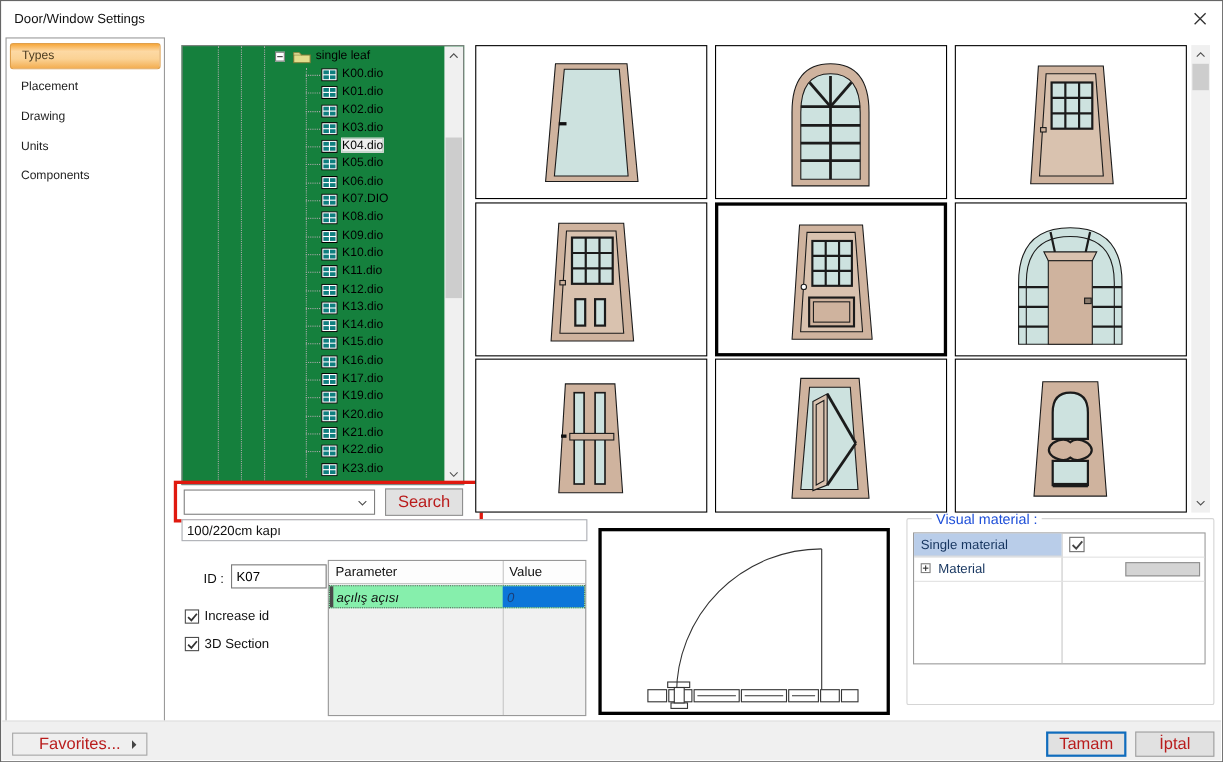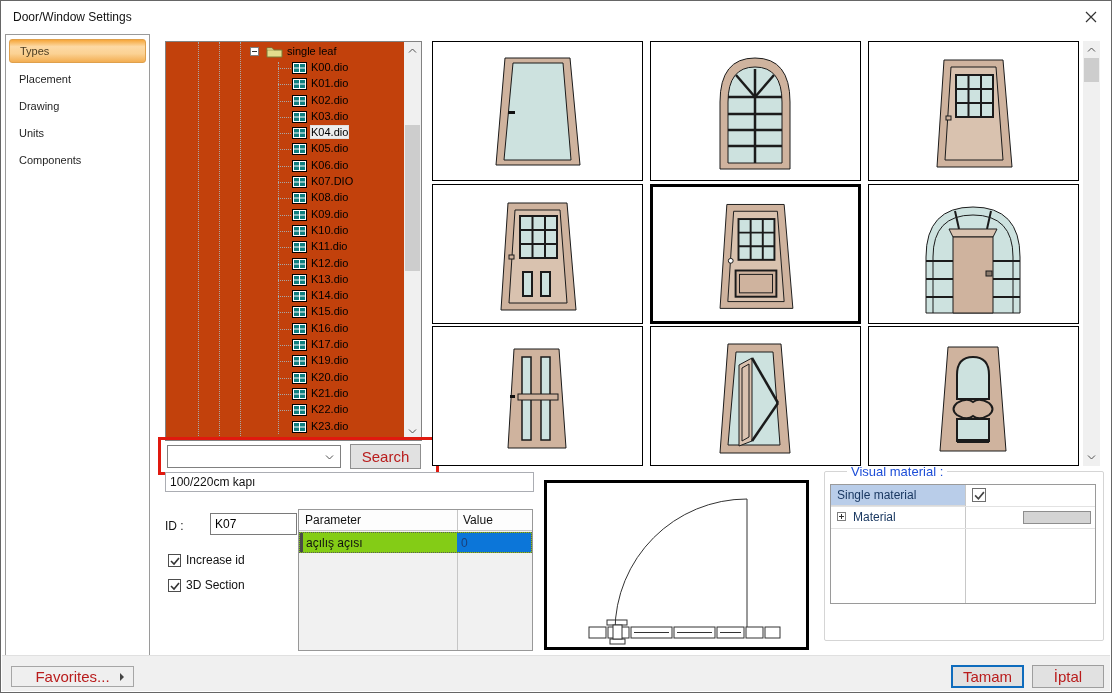--- a/index.html
+++ b/index.html
@@ -13,21 +13,21 @@
   .close{position:absolute;right:10px;top:7px;width:20px;height:18px;display:flex;align-items:center;justify-content:center;cursor:pointer;}
   
   .sidebar{position:absolute;left:4px;top:33px;width:145px;height:623px;border:1px solid #9a9a9a;background:#fff;padding-top:3px;}
   .nav-item{height:27px;line-height:27px;padding-left:13px;font-size:11px;color:#1f1f1f;cursor:pointer;}
   .nav-item.selected{
     height:24px;line-height:22px;margin:1px 3px 3px 3px;padding-left:10px;
     border:1px solid #dfa04c;border-radius:3px;color:#4a3b20;
     background:linear-gradient(180deg,#f6a73b 0%,#fdd9a4 30%,#fbd294 62%,#f3ae52 100%);
   }
   
-  .tree{position:absolute;left:164px;top:40px;width:257px;height:400px;border:1px solid #828282;background:#c2410c;overflow:hidden;}
+  .tree{position:absolute;left:164px;top:40px;width:257px;height:400px;border:1px solid #828282;background:#15803d;overflow:hidden;}
   .guide{position:absolute;top:0;bottom:0;width:0;border-left:1px dotted #a8a8a8;}
   .tree-inner{position:absolute;left:0;top:2px;right:17px;bottom:0;overflow:hidden;}
   .troot{position:relative;height:16px;}
   .expander{position:absolute;left:84px;top:3px;width:9px;height:9px;border:1px solid #7f7f7f;background:#fff;}
   .expander::after{content:"";position:absolute;left:1px;top:3px;width:5px;height:1px;background:#333;}
   .folder{position:absolute;left:100px;top:1px;}
   .rlabel{position:absolute;left:121px;top:1px;font-size:11px;color:#000;}
   .child-guide{position:absolute;left:112px;top:18px;height:372px;width:0;border-left:1px dotted #a8a8a8;}
   .trow{position:relative;height:16.3px;cursor:pointer;}
   .trow .conn{position:absolute;left:112px;top:8px;width:13px;border-top:1px dotted #a8a8a8;}
@@ -42,34 +42,34 @@
   .sb-grid{left:1082px;top:40px;width:17px;height:425px;}
   
   .red-box{position:absolute;left:157px;top:436px;width:281px;height:38px;border:3px solid #e0190f;pointer-events:none;}
   .combo{position:absolute;left:166px;top:444px;width:174px;height:23px;border:1px solid #808080;background:#fff;cursor:text;}
   .combo .chev{position:absolute;right:6px;top:9px;}
   .combo-text{position:absolute;left:4px;top:4px;font-size:12px;}
   .btn{position:absolute;background:#e1e1e1;border:1px solid #8f8f8f;font-size:15px;font-family:"Liberation Sans",sans-serif;color:#b91c1c;display:flex;align-items:center;justify-content:center;cursor:pointer;}
   .search-btn{left:349px;top:443px;width:71px;height:25px;}
   
   .desc{position:absolute;left:164px;top:471px;width:369px;height:20px;border:1px solid #abadb3;background:#fff;font-size:12px;padding:2px 4px;color:#111;}
-  .id-label{position:absolute;left:164px;top:518px;font-size:12px;color:#111;}
+  .id-label{position:absolute;left:184px;top:518px;font-size:12px;color:#111;}
   .id-field{position:absolute;left:209px;top:512px;width:87px;height:22px;border:1px solid #7a7a7a;font-size:12px;padding:0 4px;font-family:"Liberation Sans",sans-serif;}
   .cb-row{position:absolute;display:flex;align-items:center;gap:5px;cursor:pointer;}
   .cb{width:13px;height:13px;border:1px solid #4d4d4d;background:#fff;position:relative;}
   .cb .tick{display:none;position:absolute;left:1px;top:2px;}
   .cb.checked .tick{display:block;}
   .cb-label{font-size:12px;color:#111;}
   
   .ptable{position:absolute;left:297px;top:508px;width:235px;height:142px;border:1px solid #989898;background:#f1f1f1;}
   .ptable .phead{position:absolute;left:0;top:0;right:0;height:21px;background:#fdfdfd;border-bottom:1px solid #c6c6c6;}
   .ptable .pcol{position:absolute;left:158px;top:0;bottom:0;width:0;border-left:1px solid #c6c6c6;}
   .ph1{position:absolute;left:6px;top:3px;font-size:12px;color:#111;}
   .ph2{position:absolute;left:164px;top:3px;font-size:12px;color:#111;}
-  .prow{position:absolute;left:0;top:22px;right:0;height:21px;background:#84cc16;border:1px dotted #595959;cursor:pointer;}
+  .prow{position:absolute;left:0;top:22px;right:0;height:21px;background:#86efac;border:1px dotted #595959;cursor:pointer;font-style:italic;}
   .prow .mark{position:absolute;left:0;top:0;bottom:0;width:3px;background:#4a4a4a;}
   .prow .pname{position:absolute;left:6px;top:3px;font-size:12px;color:#111;}
   .prow .pval{position:absolute;left:157px;top:0;bottom:0;right:0;background:#0c76d9;font-size:12px;color:#1a3f7a;padding:3px 0 0 4px;cursor:pointer;}
   
   .plan{position:absolute;left:543px;top:479px;width:265px;height:170px;border:3px solid #000;background:#fff;}
   
   .vm{position:absolute;left:823px;top:470px;width:280px;height:170px;border:1px solid #d5d5d5;border-radius:2px;}
   .vm-title{position:absolute;left:22px;top:-8px;background:#fff;padding:0 4px;font-size:13px;color:#1d4ed8;}
   .vm-table{position:absolute;left:5px;top:12px;width:266px;height:120px;border:1px solid #9a9a9a;background:#fff;}
   .vm-col{position:absolute;left:134px;top:0;bottom:0;width:0;border-left:1px solid #c8c8c8;}

